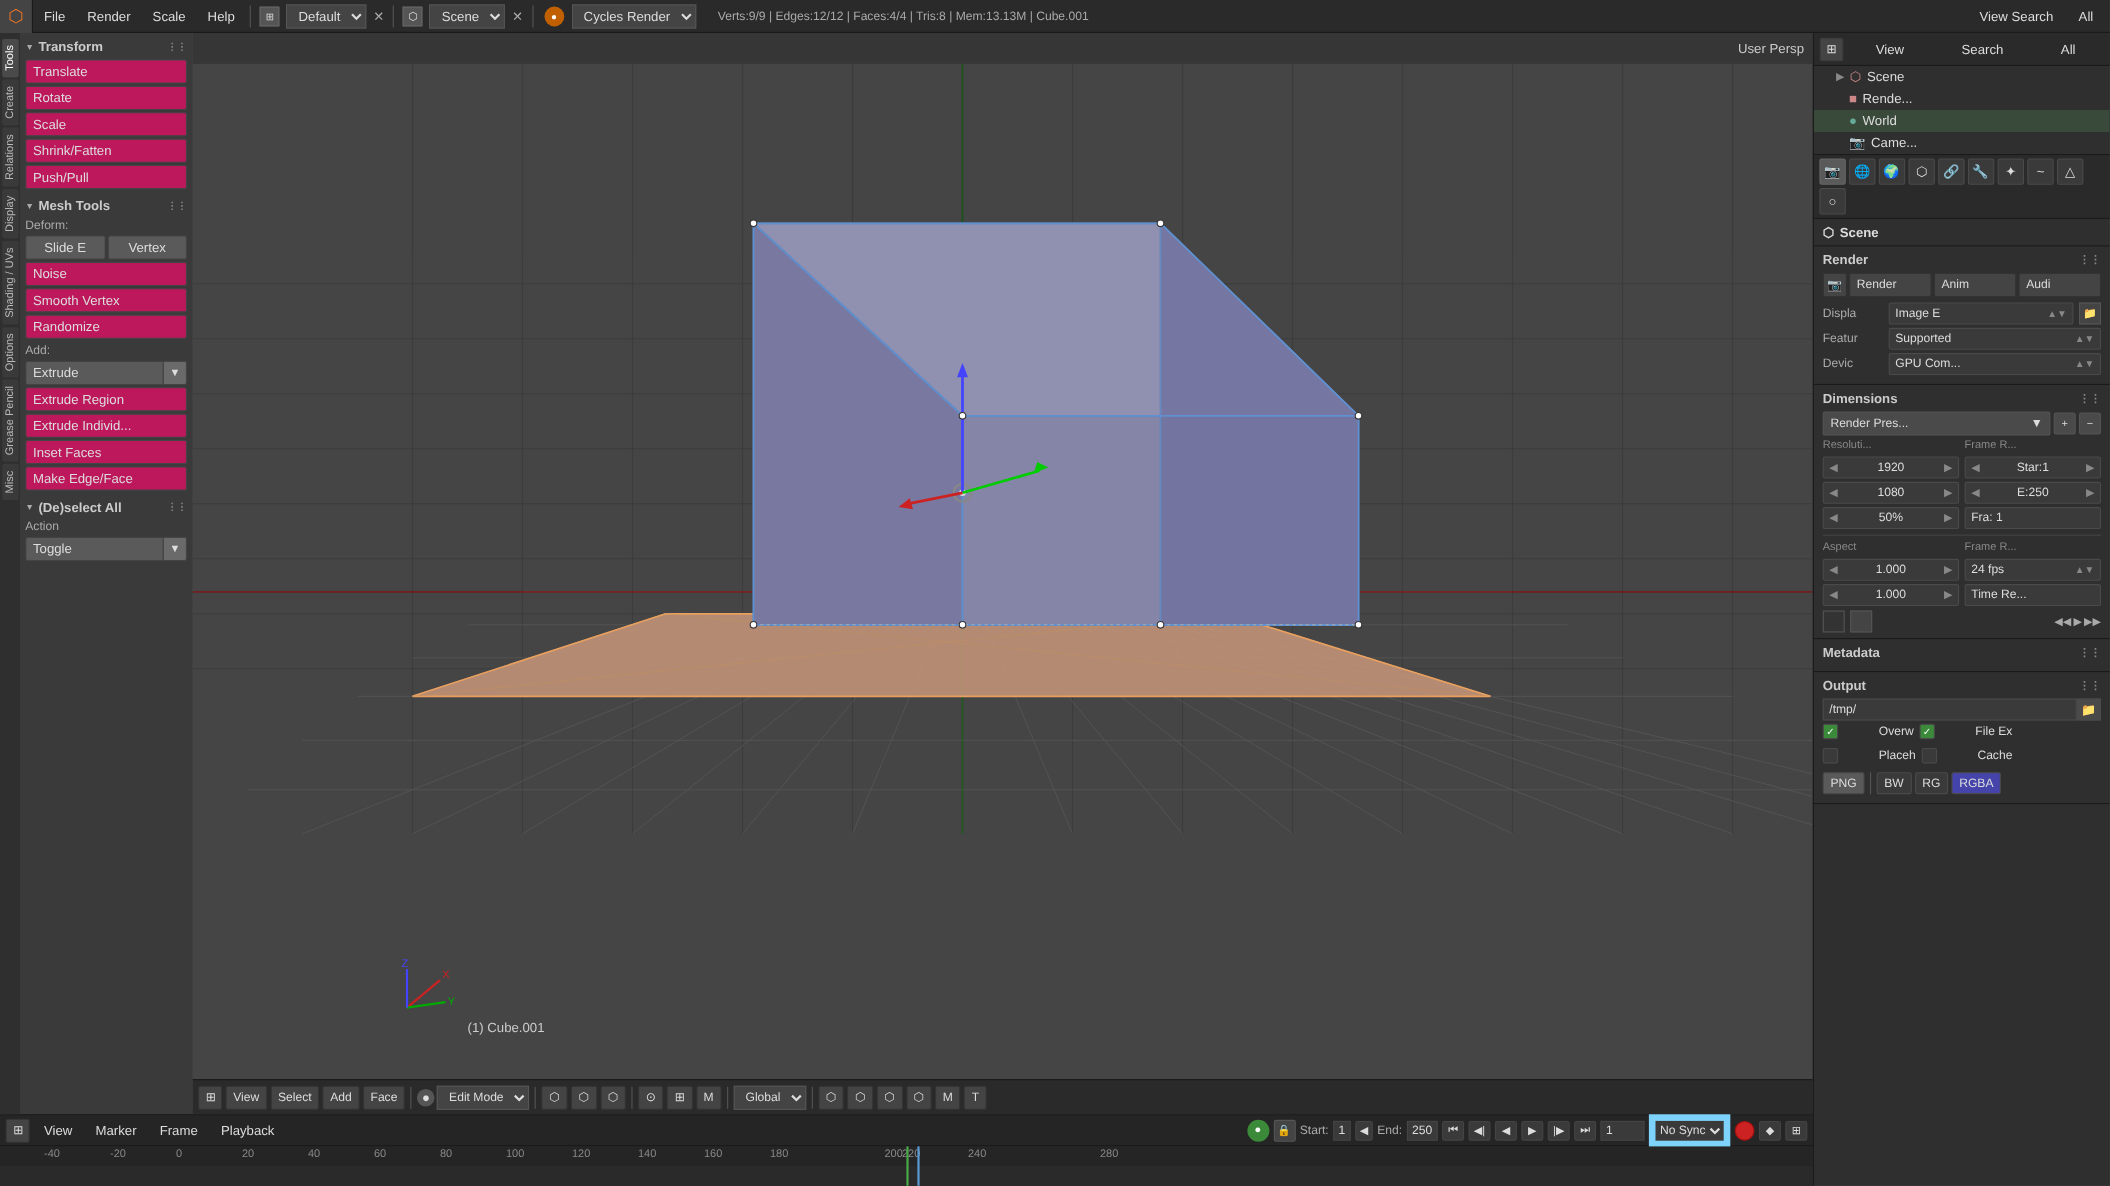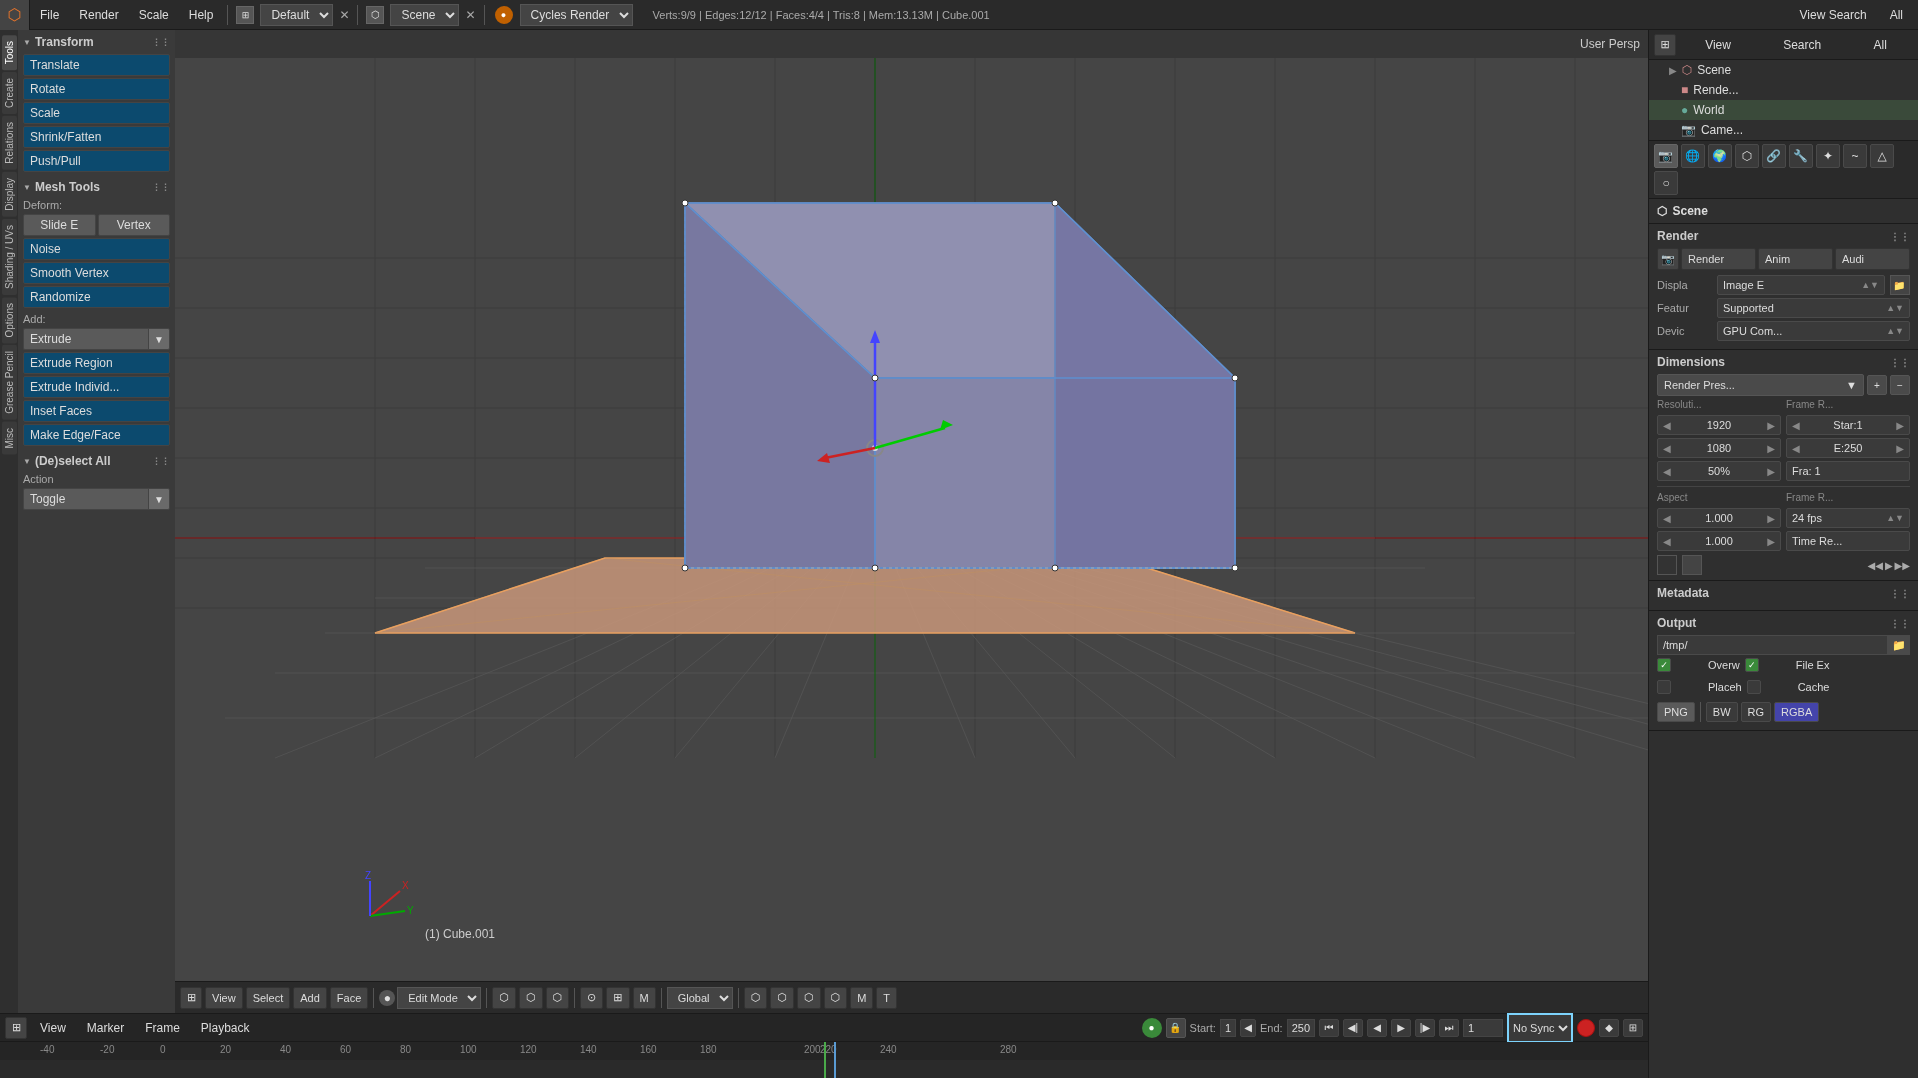--- a/index.html
+++ b/index.html
@@ -118,21 +118,21 @@
       font-size: 12px;
       font-weight: bold;
       margin-bottom: 5px;
       cursor: pointer;
     }
     .section-header .triangle { font-size: 8px; color: #aaa; }
 
     .tool-button {
       display: block;
       width: 100%;
-      background: #0c4a6e;
+      background: #be185d;
       border: 1px solid #444;
       color: #ddd;
       padding: 3px 6px;
       font-size: 12px;
       cursor: pointer;
       margin-bottom: 2px;
       text-align: left;
       border-radius: 2px;
     }
 
@@ -1119,21 +1119,21 @@
 
       <div class="tc-btn">⏮</div>
       <div class="tc-btn">◀|</div>
       <div class="tc-btn">◀</div>
       <div class="tc-btn">▶</div>
       <div class="tc-btn">|▶</div>
       <div class="tc-btn">⏭</div>
 
       <div class="tc-field" style="width:40px;">1</div>
 
-      <select style="background:#3a3a3a;border:2px solid #7dd3fc;color:#ddd;font-size:11px;height:30px;">
+      <select style="background:#3a3a3a;border:6px solid #7dd3fc;color:#ddd;font-size:11px;height:30px;">
         <option>No Sync</option>
       </select>
 
       <div style="width:18px;height:18px;background:#cc2222;border-radius:50%;border:1px solid #aa1111;cursor:pointer;"></div>
 
       <div class="tc-btn">◆</div>
       <div class="tc-btn">⊞</div>
     </div>
   </div>
 

